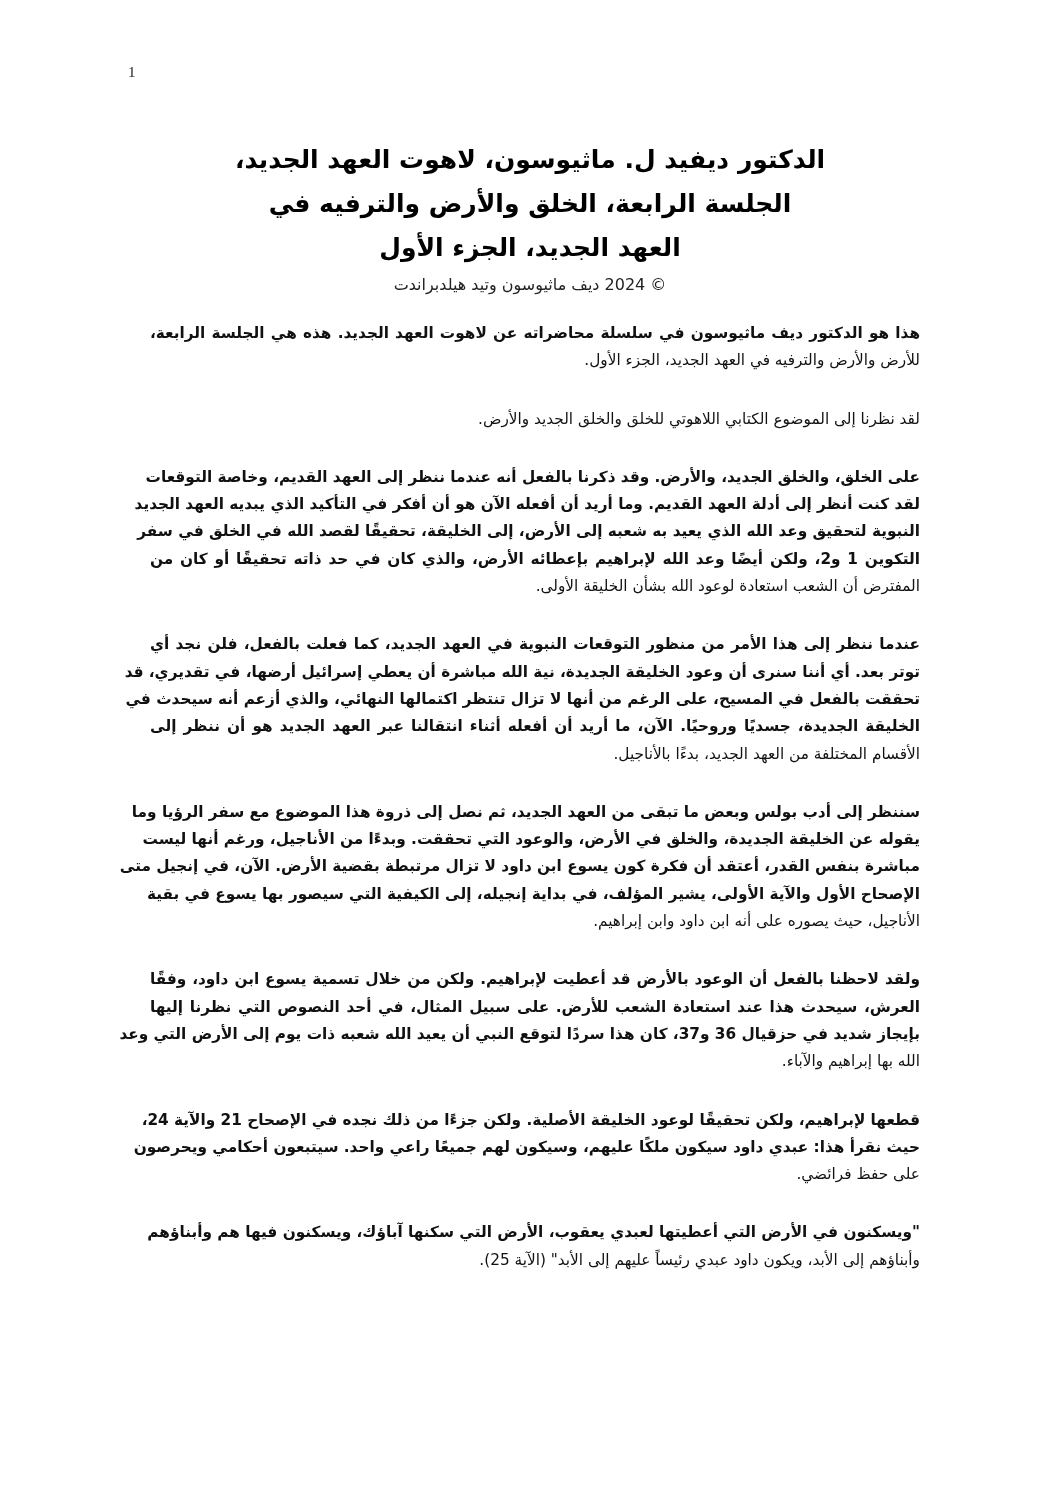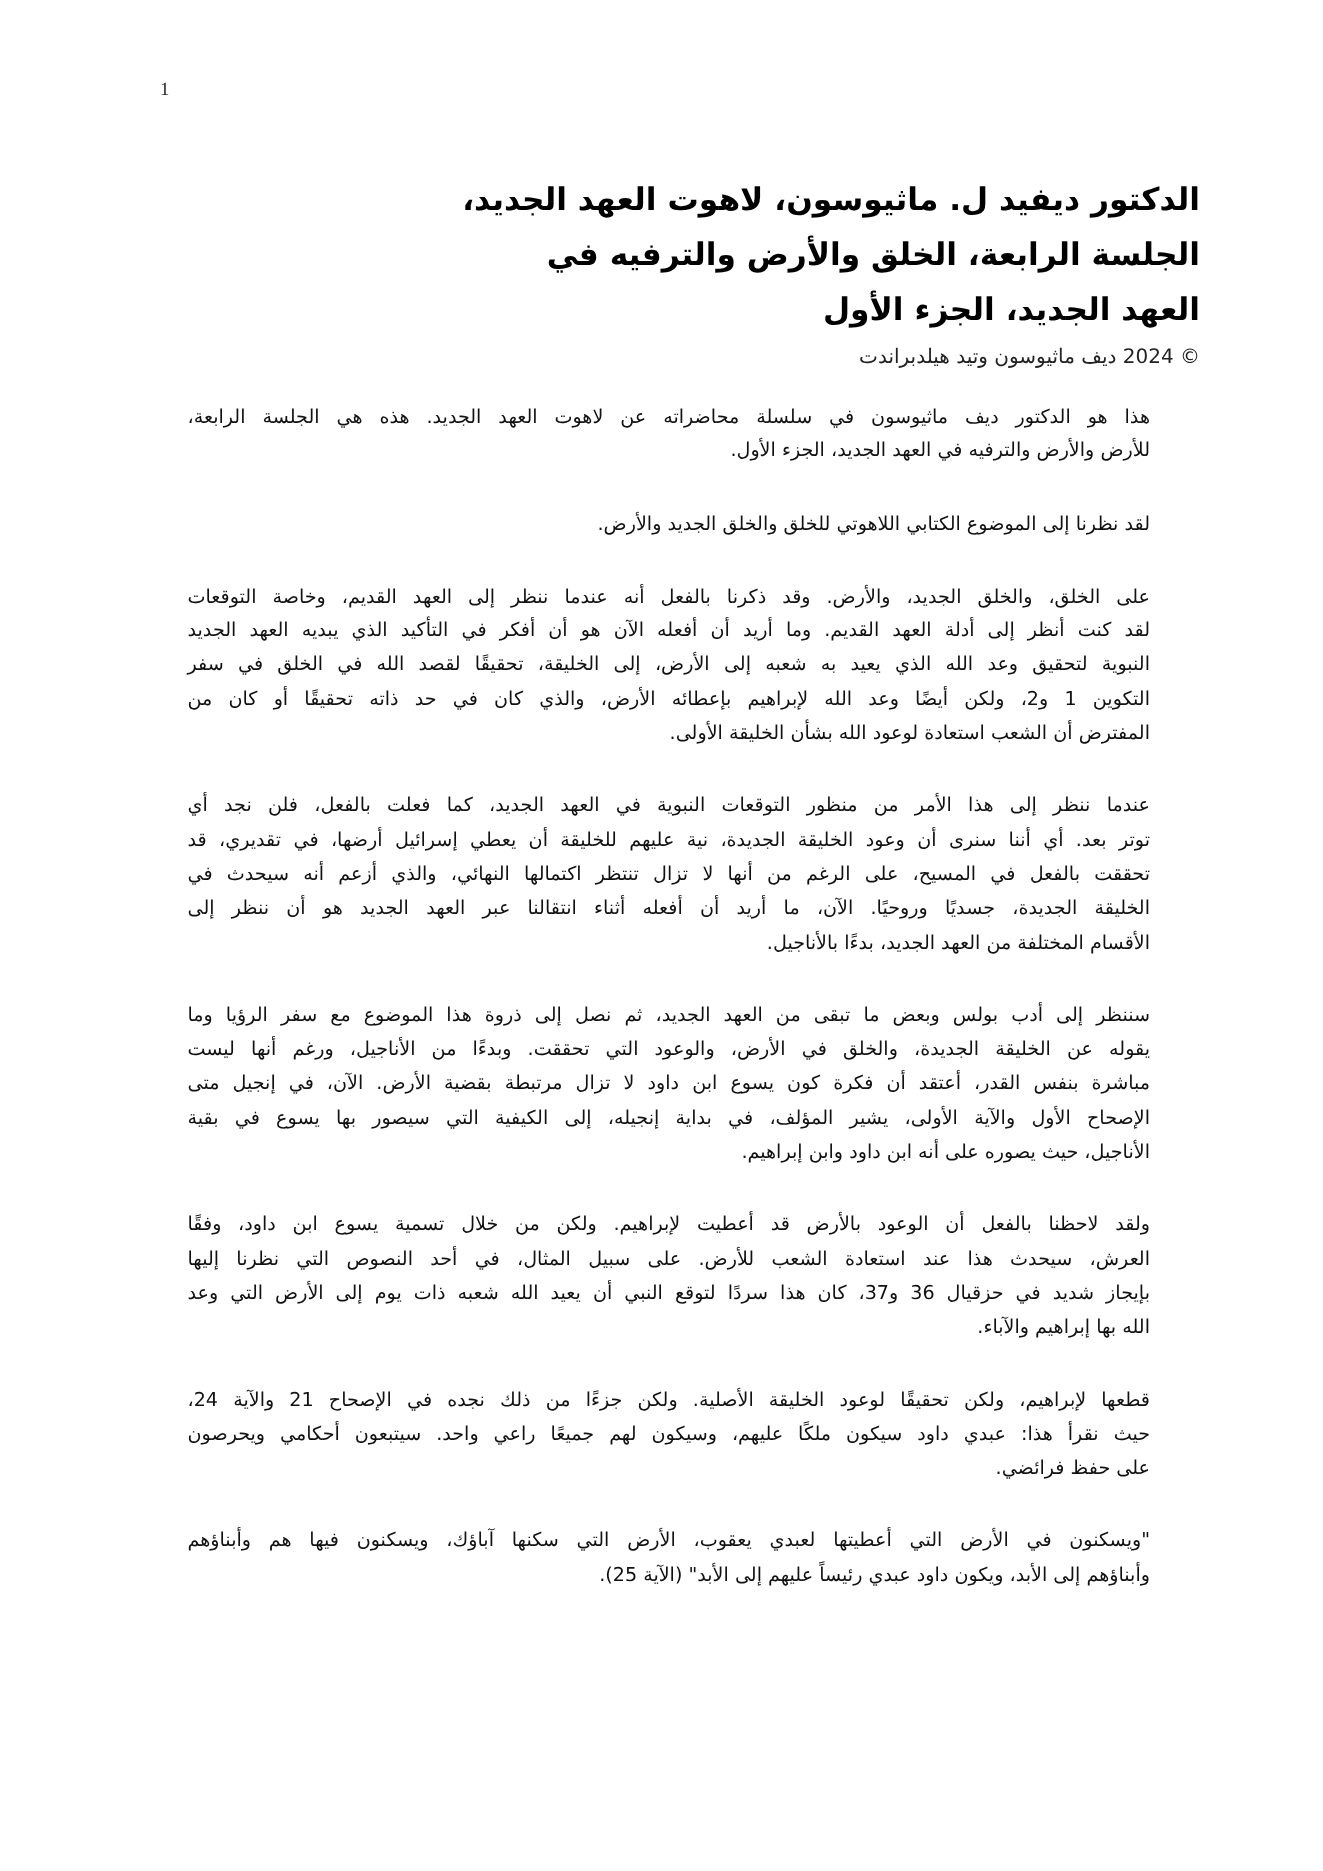--- a/index.html
+++ b/index.html
@@ -1,30 +1,30 @@
 <!DOCTYPE html>
 <html><head>
 <meta charset="utf-8">
 <style>
   html, body { margin: 0; padding: 0; background: #ffffff; }
   body { width: 1058px; height: 1497px; position: relative; overflow: hidden;
          font-family: "DejaVu Sans", sans-serif; color: #111; }
   .page-num { position: absolute; left: 128px; top: 64px; font-family: "Liberation Serif", serif;
               font-size: 15px; color: #222; }
-  .title { position: absolute; left: 100px; width: 860px; top: 138px; text-align: right;
+  .title { position: absolute; left: 100px; width: 860px; top: 138px; text-align: center;
            direction: rtl; }
   .title-line { font-family: "DejaVu Sans", sans-serif; font-weight: bold; font-size: 25px;
                 line-height: 44px; color: #000; unicode-bidi: plaintext; }
   .copyright { font-family: "DejaVu Sans", sans-serif; font-size: 16px; line-height: 22px;
                color: #222; margin-top: 4px; direction: rtl; }
   .body { position: absolute; left: 150px; width: 770px; top: 320px; direction: rtl; }
   .para { margin: 0 0 31px 0; }
   .line { font-family: "DejaVu Sans", sans-serif; font-size: 15.3px; line-height: 27.3px;
           white-space: nowrap; text-align: right; color: #111; }
-  .justify { text-align: justify; text-align-last: justify; }
+  .justify { text-align: justify; text-align-last: justify; font-weight: bold; }
 </style>
 </head>
 <body>
 
 <div class="page-num">1</div>
 
 <div class="title">
   <div class="title-line">الدكتور ديفيد ل. ماثيوسون، لاهوت العهد الجديد،</div>
   <div class="title-line">الجلسة الرابعة، الخلق والأرض والترفيه في</div>
   <div class="title-line">العهد الجديد، الجزء الأول</div>
@@ -41,21 +41,21 @@
   </div>
   <div class="para">
     <div class="line justify">على الخلق، والخلق الجديد، والأرض. وقد ذكرنا بالفعل أنه عندما ننظر إلى العهد القديم، وخاصة التوقعات</div>
     <div class="line justify">لقد كنت أنظر إلى أدلة العهد القديم. وما أريد أن أفعله الآن هو أن أفكر في التأكيد الذي يبديه العهد الجديد</div>
     <div class="line justify">النبوية لتحقيق وعد الله الذي يعيد به شعبه إلى الأرض، إلى الخليقة، تحقيقًا لقصد الله في الخلق في سفر</div>
     <div class="line justify">التكوين 1 و2، ولكن أيضًا وعد الله لإبراهيم بإعطائه الأرض، والذي كان في حد ذاته تحقيقًا أو كان من</div>
     <div class="line">المفترض أن الشعب استعادة لوعود الله بشأن الخليقة الأولى.</div>
   </div>
   <div class="para">
     <div class="line justify">عندما ننظر إلى هذا الأمر من منظور التوقعات النبوية في العهد الجديد، كما فعلت بالفعل، فلن نجد أي</div>
-    <div class="line justify">توتر بعد. أي أننا سنرى أن وعود الخليقة الجديدة، نية عليهم للخليقة أن يعطي إسرائيل أرضها، في تقديري، قد</div>
+    <div class="line justify">توتر بعد. أي أننا سنرى أن وعود الخليقة الجديدة، نية الله مباشرة أن يعطي إسرائيل أرضها، في تقديري، قد</div>
     <div class="line justify">تحققت بالفعل في المسيح، على الرغم من أنها لا تزال تنتظر اكتمالها النهائي، والذي أزعم أنه سيحدث في</div>
     <div class="line justify">الخليقة الجديدة، جسديًا وروحيًا. الآن، ما أريد أن أفعله أثناء انتقالنا عبر العهد الجديد هو أن ننظر إلى</div>
     <div class="line">الأقسام المختلفة من العهد الجديد، بدءًا بالأناجيل.</div>
   </div>
   <div class="para">
     <div class="line justify">سننظر إلى أدب بولس وبعض ما تبقى من العهد الجديد، ثم نصل إلى ذروة هذا الموضوع مع سفر الرؤيا وما</div>
     <div class="line justify">يقوله عن الخليقة الجديدة، والخلق في الأرض، والوعود التي تحققت. وبدءًا من الأناجيل، ورغم أنها ليست</div>
     <div class="line justify">مباشرة بنفس القدر، أعتقد أن فكرة كون يسوع ابن داود لا تزال مرتبطة بقضية الأرض. الآن، في إنجيل متى</div>
     <div class="line justify">الإصحاح الأول والآية الأولى، يشير المؤلف، في بداية إنجيله، إلى الكيفية التي سيصور بها يسوع في بقية</div>
     <div class="line">الأناجيل، حيث يصوره على أنه ابن داود وابن إبراهيم.</div>

